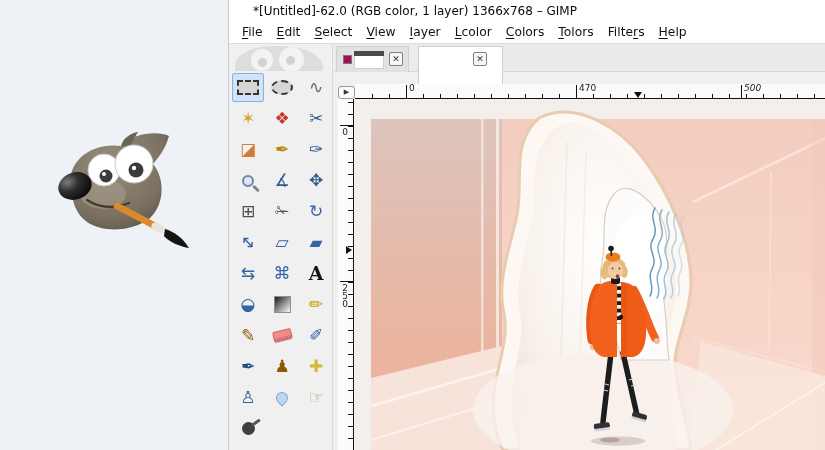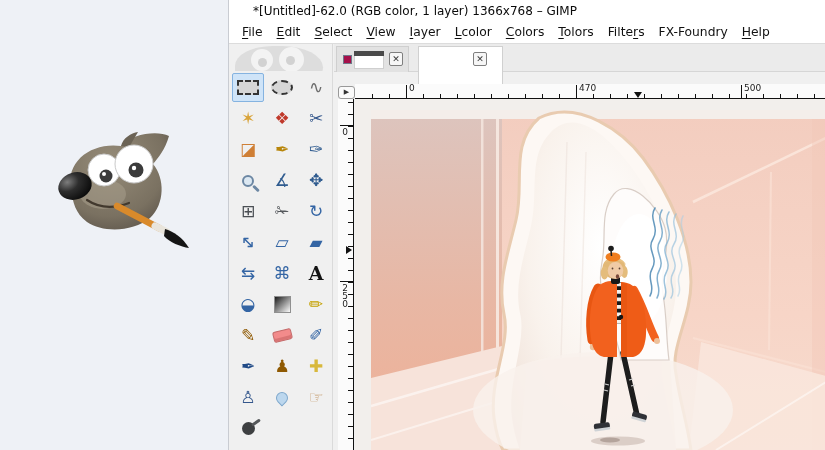--- a/index.html
+++ b/index.html
@@ -114,21 +114,20 @@
     <nav id="menubar">
         <div class="menu-item"><span></span><span class="mn">F</span><span>ile</span></div>
         <div class="menu-item"><span></span><span class="mn">E</span><span>dit</span></div>
         <div class="menu-item"><span></span><span class="mn">S</span><span>elect</span></div>
         <div class="menu-item"><span></span><span class="mn">V</span><span>iew</span></div>
         <div class="menu-item"><span></span><span class="mn">I</span><span>ayer</span></div>
         <div class="menu-item"><span></span><span class="mn">L</span><span>color</span></div>
         <div class="menu-item"><span></span><span class="mn">C</span><span>olors</span></div>
         <div class="menu-item"><span></span><span class="mn">T</span><span>olors</span></div>
         <div class="menu-item"><span>Filte</span><span class="mn">r</span><span>s</span></div>
-        <div class="menu-item"><span>FX-Foundry</span><span class="mn"></span><span></span></div>
         <div class="menu-item"><span></span><span class="mn">H</span><span>elp</span></div>
       </nav>
 
     <div id="toolbox">
       <div id="wilber-watermark">
         <div class="wm-blob"></div>
         <div class="wm-eye e1">
             <div class="wm-pupil"></div>
           </div>
         <div class="wm-eye e2">
@@ -283,21 +282,21 @@
         <div class="htick" style="left: 391px; height: 4px;"></div>
         <div class="htick" style="left: 408px; height: 4px;"></div>
         <div class="htick" style="left: 425px; height: 4px;"></div>
         <div class="htick" style="left: 442px; height: 4px;"></div>
         <div class="htick" style="left: 459px; height: 4px;"></div>
         <div class="htick" style="left: 51px; height: 13px;"></div>
         <div class="hlab" style="left: 54px;">0</div>
         <div class="htick" style="left: 221px; height: 13px;"></div>
         <div class="hlab" style="left: 224px;">470</div>
         <div class="htick" style="left: 386px; height: 13px;"></div>
-        <div class="hlab" style="left: 389px;">500</div>
+        <div class="hlab" style="left: 389px; font-style: italic;">500</div>
         <div class="hmark" style="left: 279px;"></div>
       </div>
     <div id="vruler">
         <div class="vtick" style="top: 3px; width: 5px;"></div>
         <div class="vtick" style="top: 15px; width: 5px;"></div>
         <div class="vtick" style="top: 27px; width: 5px;"></div>
         <div class="vtick" style="top: 39px; width: 5px;"></div>
         <div class="vtick" style="top: 51px; width: 5px;"></div>
         <div class="vtick" style="top: 63px; width: 5px;"></div>
         <div class="vtick" style="top: 75px; width: 5px;"></div>

